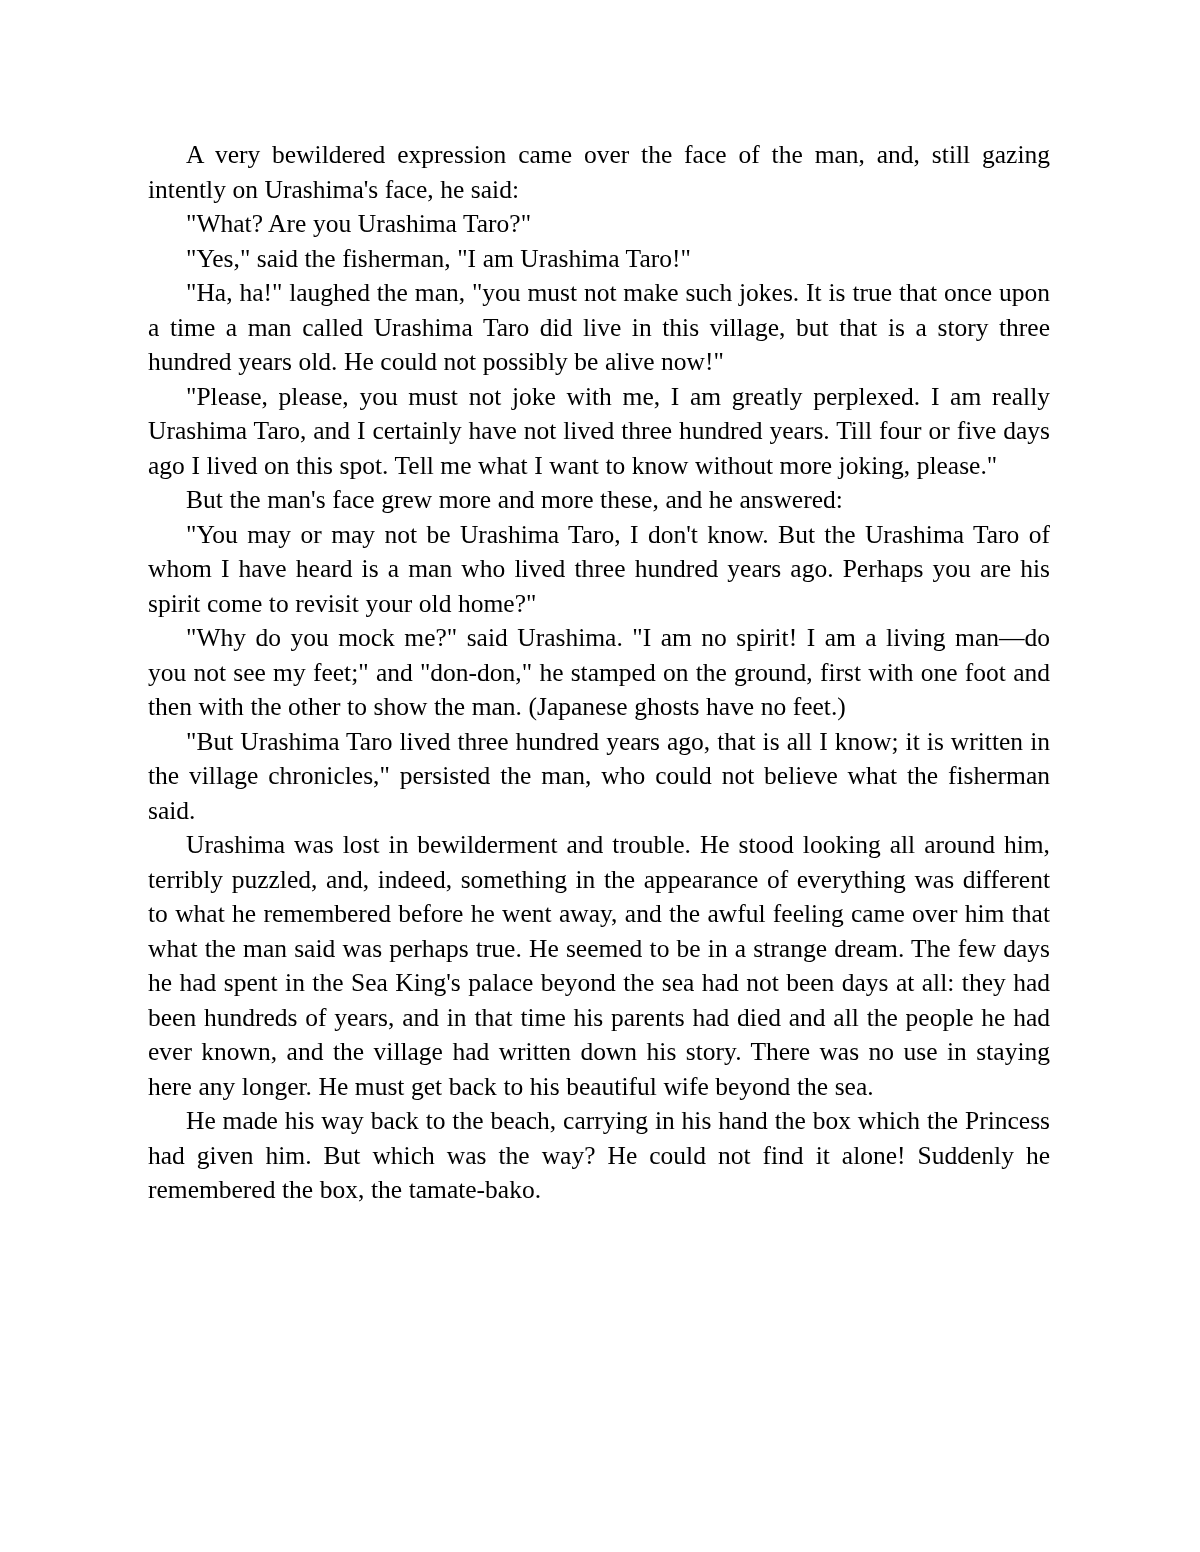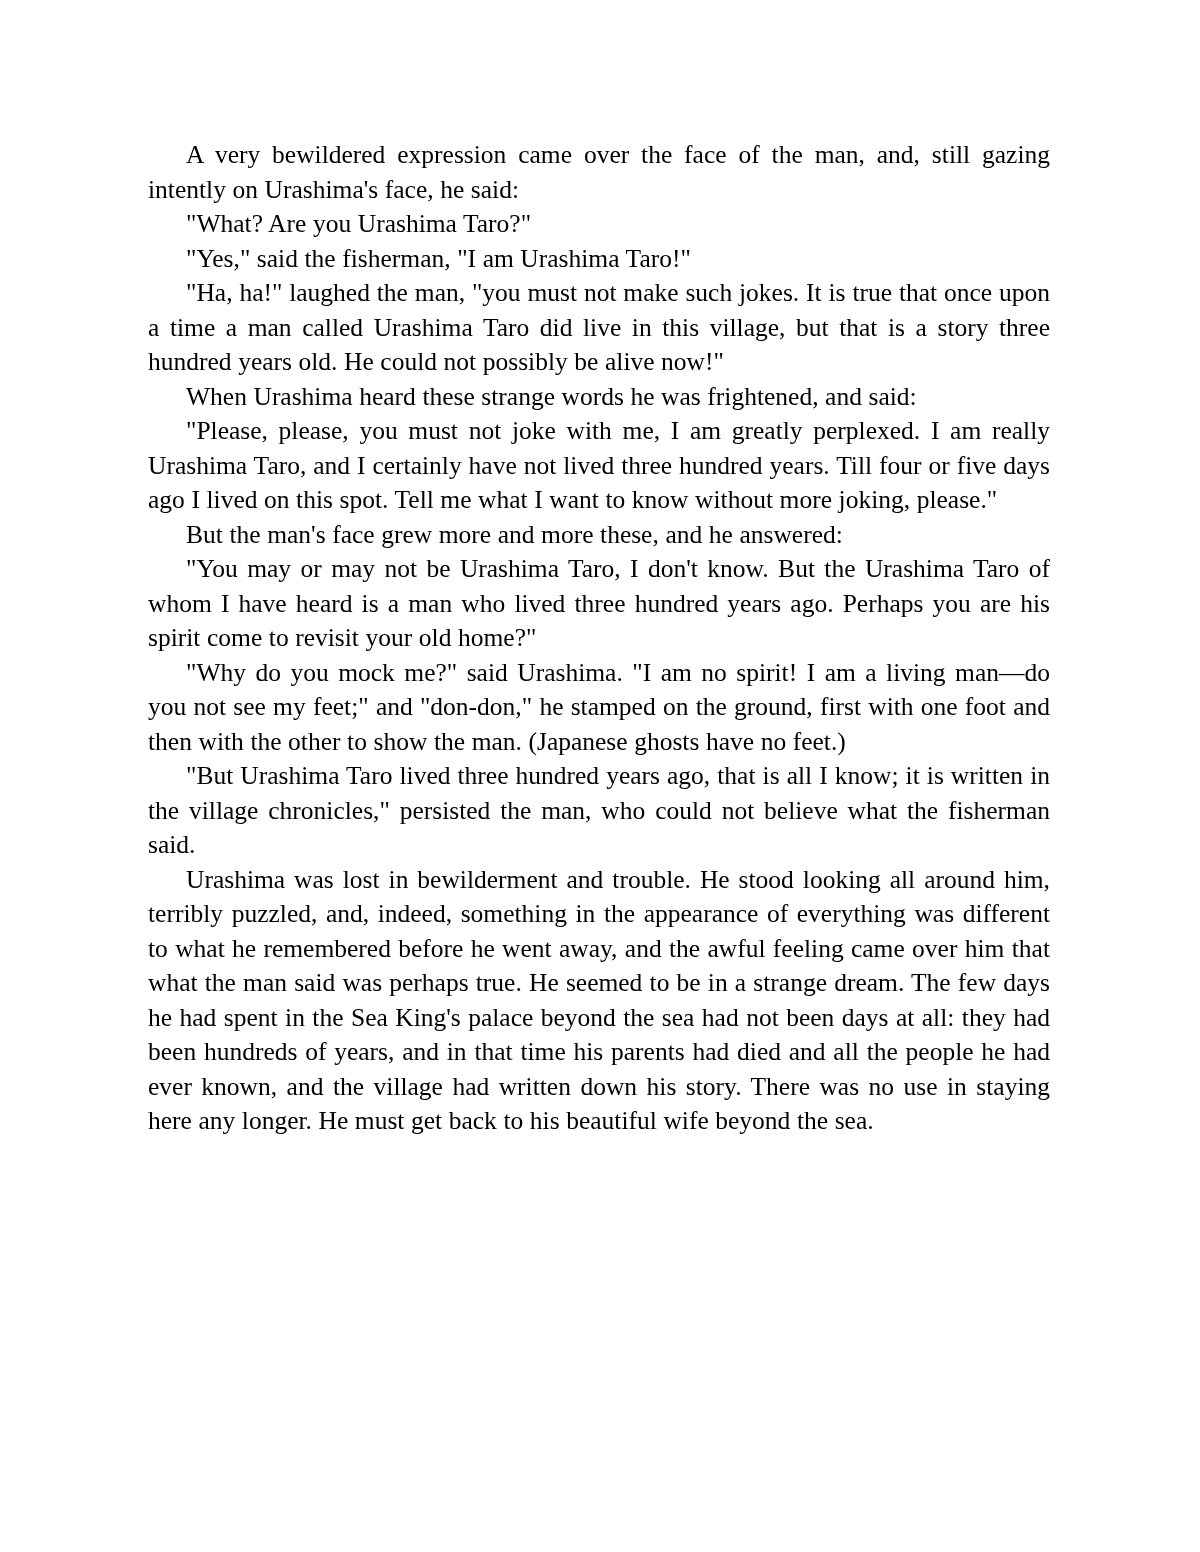--- a/index.html
+++ b/index.html
@@ -32,21 +32,21 @@
 </style>
 </head>
 <body>
 
 <div class="page">
   <div class="body-text">
     <p>A very bewildered expression came over the face of the man, and, still gazing intently on Urashima's face, he said:</p>
     <p>"What? Are you Urashima Taro?"</p>
     <p>"Yes," said the fisherman, "I am Urashima Taro!"</p>
     <p>"Ha, ha!" laughed the man, "you must not make such jokes. It is true that once upon a time a man called Urashima Taro did live in this village, but that is a story three hundred years old. He could not possibly be alive now!"</p>
-    <p>When Urashima heard these strange words he was frightened, and said:</p>
     <p>"Please, please, you must not joke with me, I am greatly perplexed. I am really Urashima Taro, and I certainly have not lived three hundred years. Till four or five days ago I lived on this spot. Tell me what I want to know without more joking, please."</p>
     <p>But the man's face grew more and more these, and he answered:</p>
     <p>"You may or may not be Urashima Taro, I don't know. But the Urashima Taro of whom I have heard is a man who lived three hundred years ago. Perhaps you are his spirit come to revisit your old home?"</p>
     <p>"Why do you mock me?" said Urashima. "I am no spirit! I am a living man—do you not see my feet;" and "don-don," he stamped on the ground, first with one foot and then with the other to show the man. (Japanese ghosts have no feet.)</p>
     <p>"But Urashima Taro lived three hundred years ago, that is all I know; it is written in the village chronicles," persisted the man, who could not believe what the fisherman said.</p>
     <p>Urashima was lost in bewilderment and trouble. He stood looking all around him, terribly puzzled, and, indeed, something in the appearance of everything was different to what he remembered before he went away, and the awful feeling came over him that what the man said was perhaps true. He seemed to be in a strange dream. The few days he had spent in the Sea King's palace beyond the sea had not been days at all: they had been hundreds of years, and in that time his parents had died and all the people he had ever known, and the village had written down his story. There was no use in staying here any longer. He must get back to his beautiful wife beyond the sea.</p>
+    <p>He made his way back to the beach, carrying in his hand the box which the Princess had given him. But which was the way? He could not find it alone! Suddenly he remembered the box, the tamate-bako.</p>
   </div>
 </div>
 
 </body></html>

